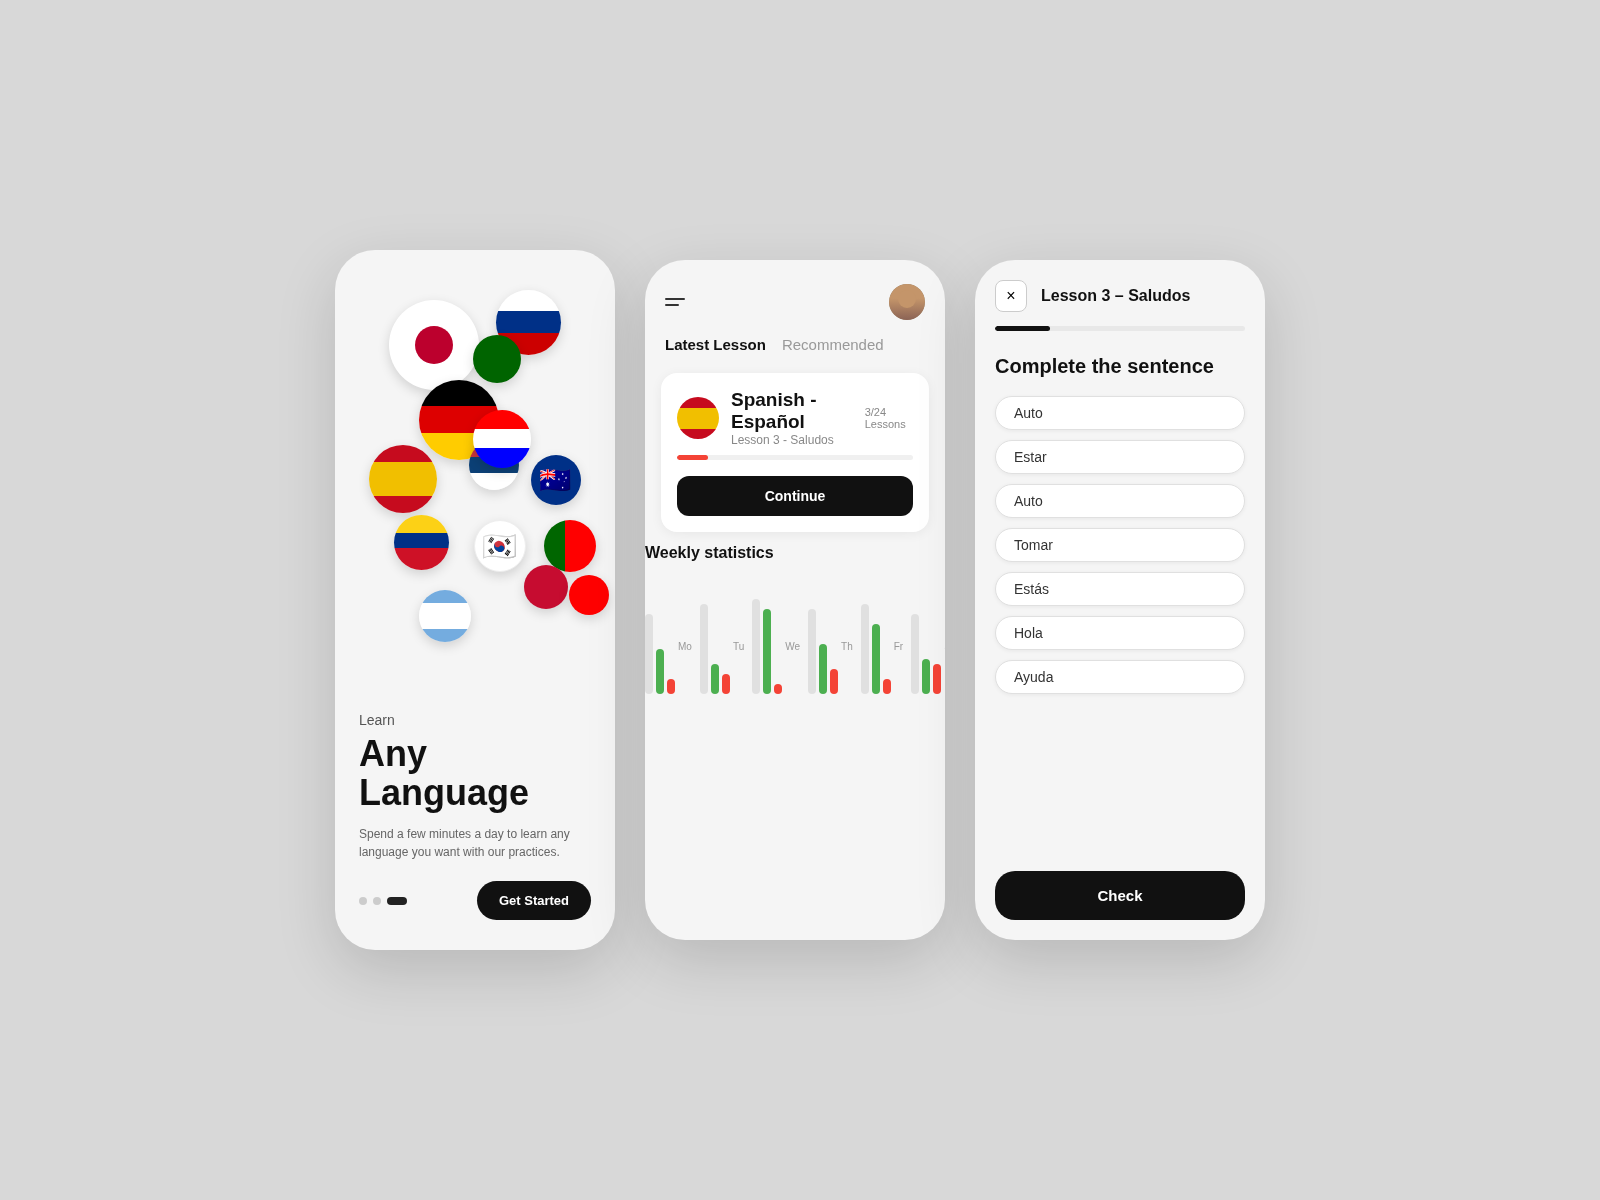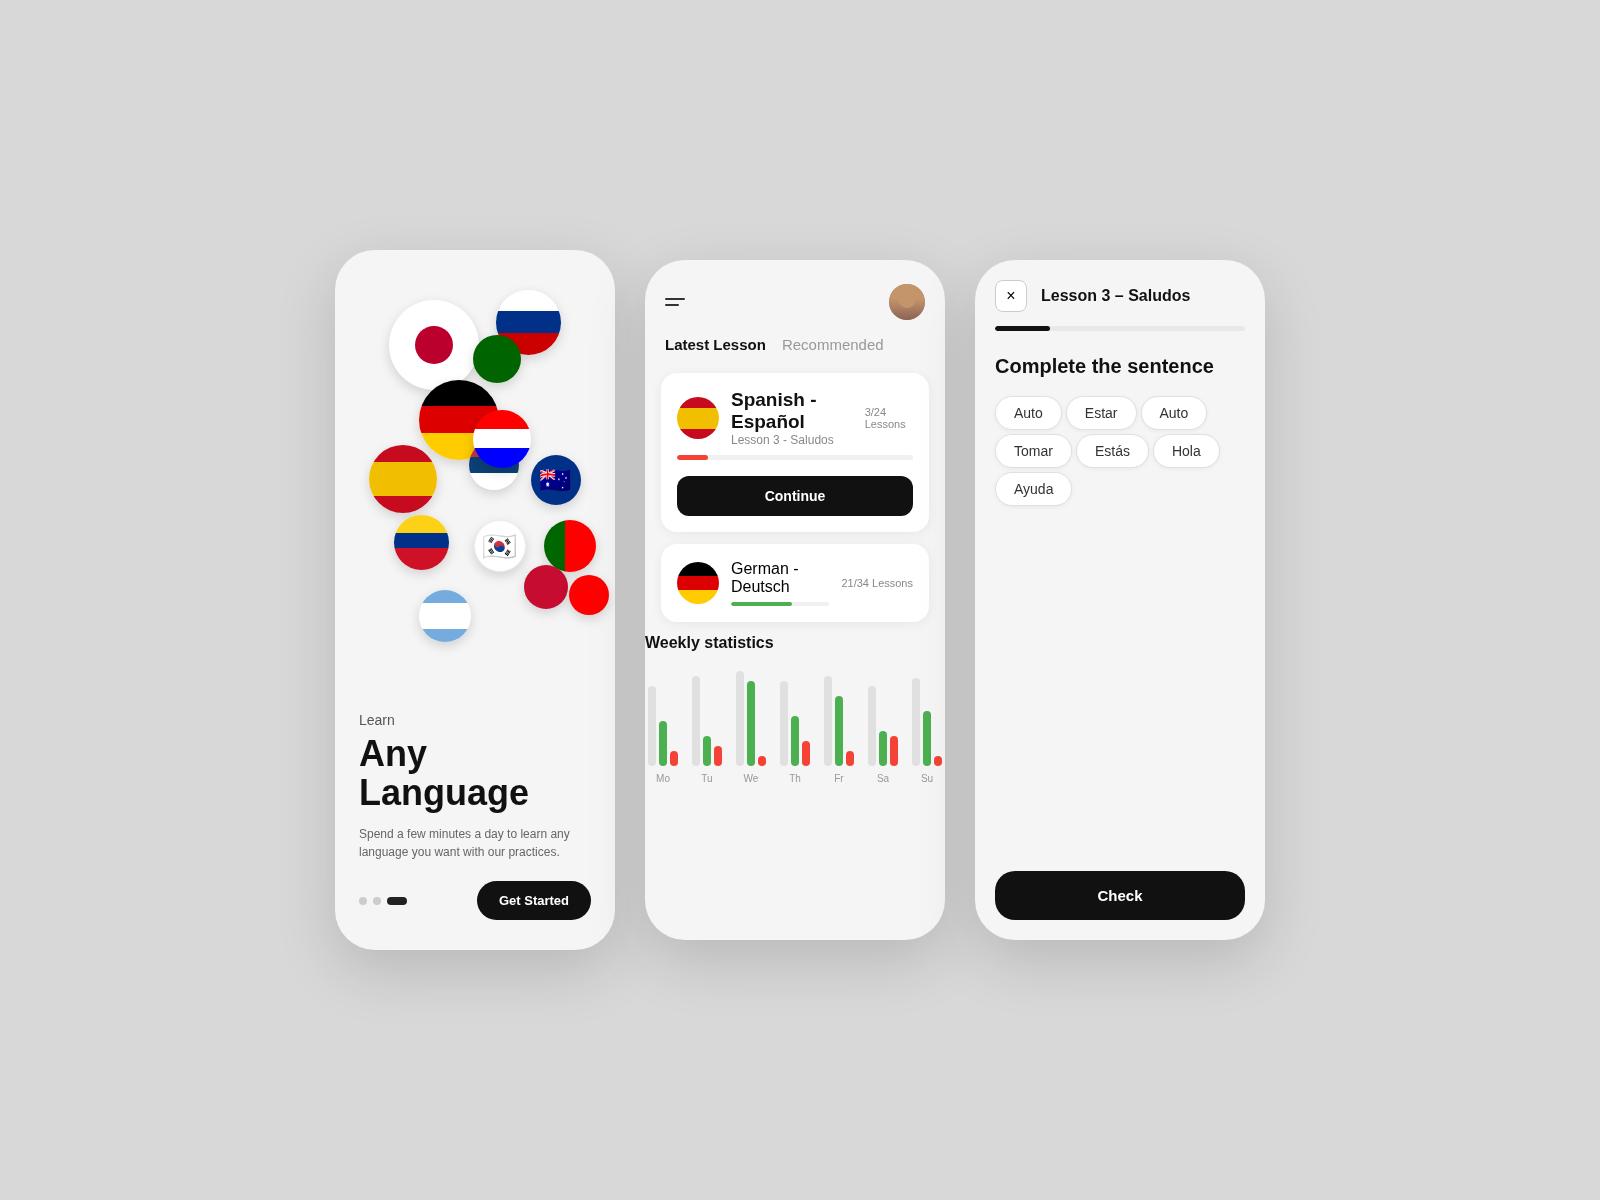--- a/index.html
+++ b/index.html
@@ -353,21 +353,20 @@
     }
     .bar-chart {
       display: flex;
       gap: 8px;
       align-items: flex-end;
       height: 120px;
       position: relative;
     }
     .bar-col {
       display: flex;
-      flex-direction: column;
       align-items: center;
       gap: 3px;
       flex: 1;
     }
     .bar-pair {
       display: flex;
       gap: 3px;
       align-items: flex-end;
       height: 100px;
     }
@@ -464,22 +463,23 @@
       align-items: center;
       justify-content: center;
       font-size: 11px;
       color: #888;
       cursor: pointer;
       background: white;
     }
     .word-options {
       display: flex;
       flex-wrap: wrap;
-      gap: 4px;
+      gap: 10px;
       margin-bottom: 24px;
+      flex-direction: column;
     }
     .word-chip {
       background: white;
       border: 1.5px solid #e0e0e0;
       border-radius: 20px;
       padding: 8px 18px;
       font-size: 14px;
       color: #333;
       cursor: pointer;
       box-shadow: 0 1px 4px rgba(0,0,0,0.06);
@@ -573,32 +573,20 @@
           <div class="lesson-sub">Lesson 3 - Saludos</div>
         </div>
         <div class="lesson-count">3/24 Lessons</div>
       </div>
       <div class="progress-bar-wrap">
         <div class="progress-bar-fill" style="width:13%; background:#F44336;"></div>
       </div>
       <button class="btn-continue">Continue</button>
     </div>
 
-    <div class="lesson-card">
-      <div class="card-german">
-        <div class="flag-icon-sm flag-de-sm"></div>
-        <div class="german-info">
-          <div class="lesson-lang">German - Deutsch</div>
-          <div class="german-progress-bar">
-            <div style="width:62%; height:100%; background:#4CAF50; border-radius:2px;"></div>
-          </div>
-        </div>
-        <div class="lesson-count">21/34 Lessons</div>
-      </div>
-    </div>
 
     <div class="stats-section">
       <div class="stats-title">Weekly statistics</div>
       <div class="bar-chart">
 
         <div class="bar-col">
           <div class="bar-pair">
             <div class="bar bar-gray" style="height:80px;"></div>
             <div class="bar bar-green" style="height:45px;"></div>
             <div class="bar bar-red" style="height:15px;"></div>

